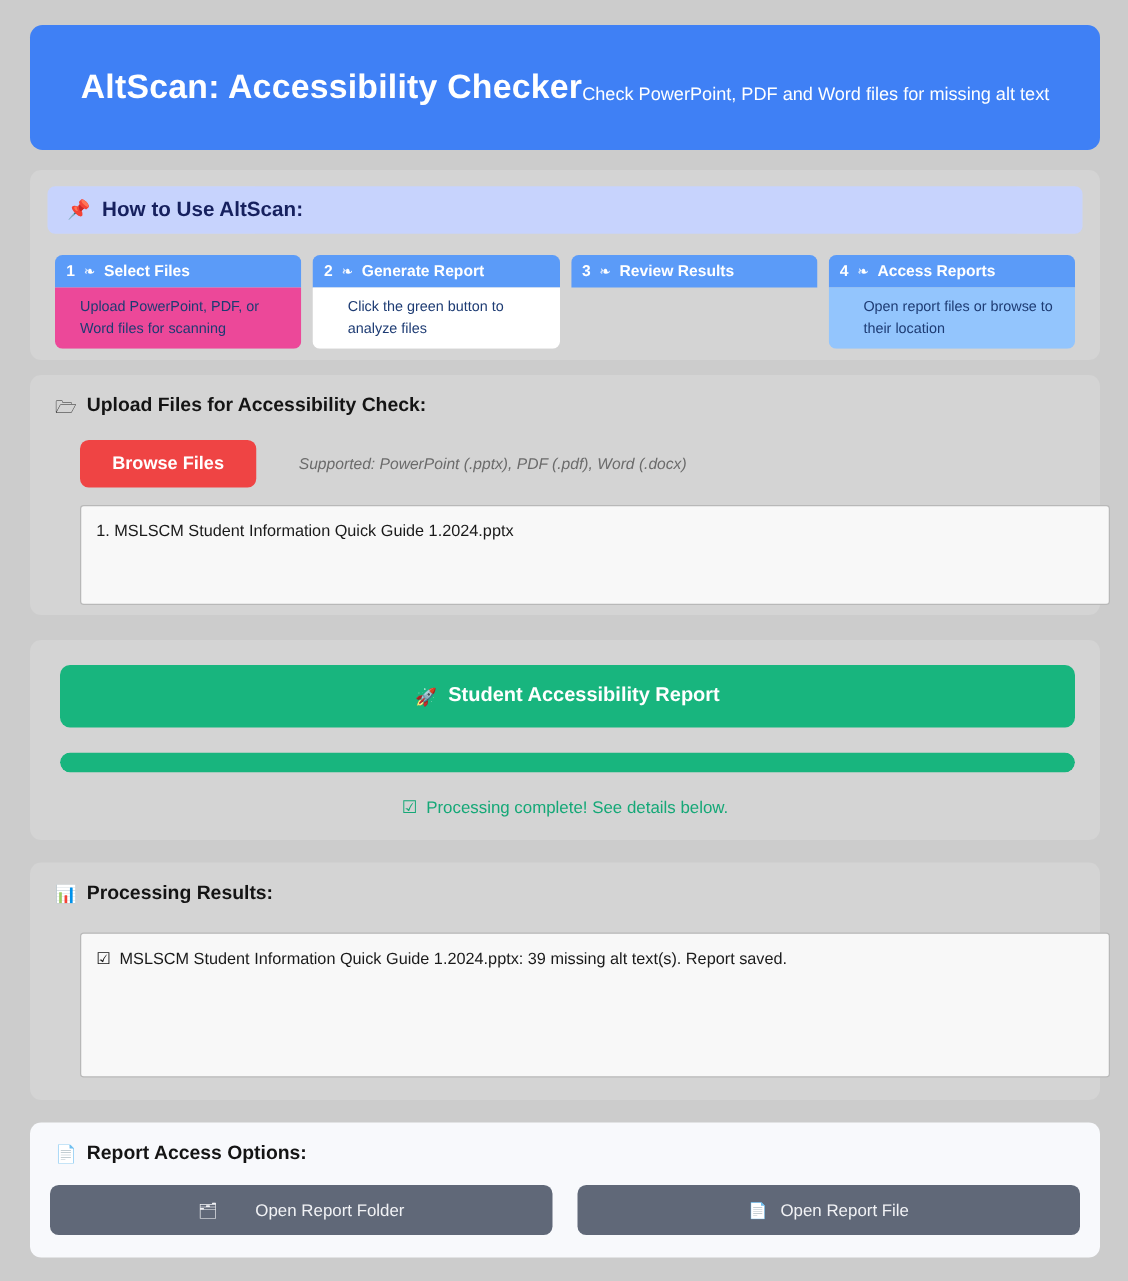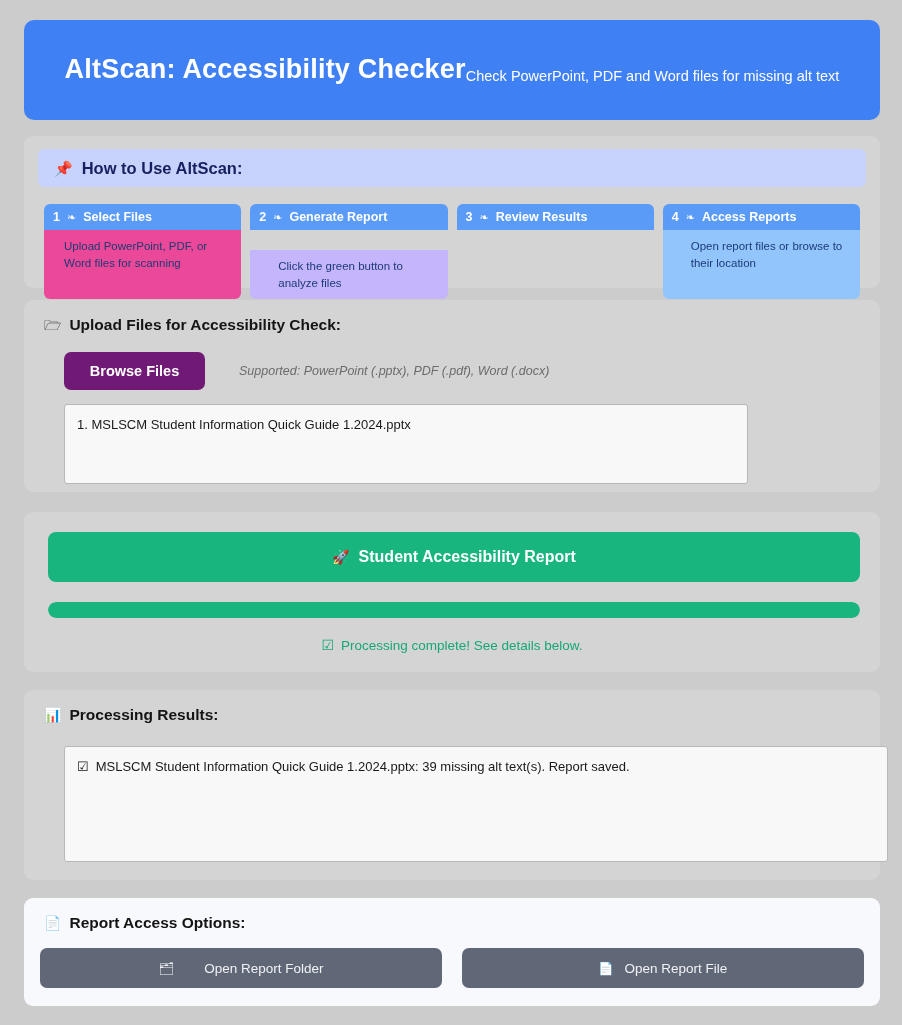--- a/index.html
+++ b/index.html
@@ -132,21 +132,21 @@
   .step-body {
     flex: 1;
     min-height: 47px;
     padding: 8px 12px 8px 28px;
     box-sizing: border-box;
     font-size: 11.5px;
     line-height: 1.45;
     color: #1d3b73;
   }
   .step.s1 .step-body { background: #ec4899; padding-left: 20px; }
-  .step.s2 .step-body { background: #c4b5fd; margin-top: 20px; }
+  .step.s2 .step-body { background: #ffffff; }
   .step.s3 .step-body { background: #bfdbfe; }
   .step.s4 .step-body { background: #93c5fd; }
 
   
   #upload-panel {
     left: 24px;
     top: 300px;
     width: 856px;
     height: 192px;
   }
@@ -172,21 +172,21 @@
   .browse-row {
     position: absolute;
     left: 40px;
     top: 52px;
     display: flex;
     align-items: center;
   }
   .browse-btn {
     width: 141px;
     height: 38px;
-    background: #701a75;
+    background: #ef4444;
     border: none;
     border-radius: 7px;
     color: #ffffff;
     font-size: 14.5px;
     font-weight: bold;
     font-family: "Liberation Sans", sans-serif;
     cursor: pointer;
     display: flex;
     align-items: center;
     justify-content: center;
@@ -195,21 +195,21 @@
     margin-left: 34px;
     font-size: 12.5px;
     font-style: italic;
     color: #6b6b6b;
   }
 
   .file-list {
     position: absolute;
     left: 40px;
     top: 104px;
-    width: 684px;
+    width: 824px;
     height: 80px;
     background: #f8f8f8;
     border: 1px solid #b8b8b8;
     border-radius: 3px;
     box-sizing: border-box;
     padding: 10px 12px;
     overflow: hidden;
   }
   .file-item {
     font-size: 13px;

